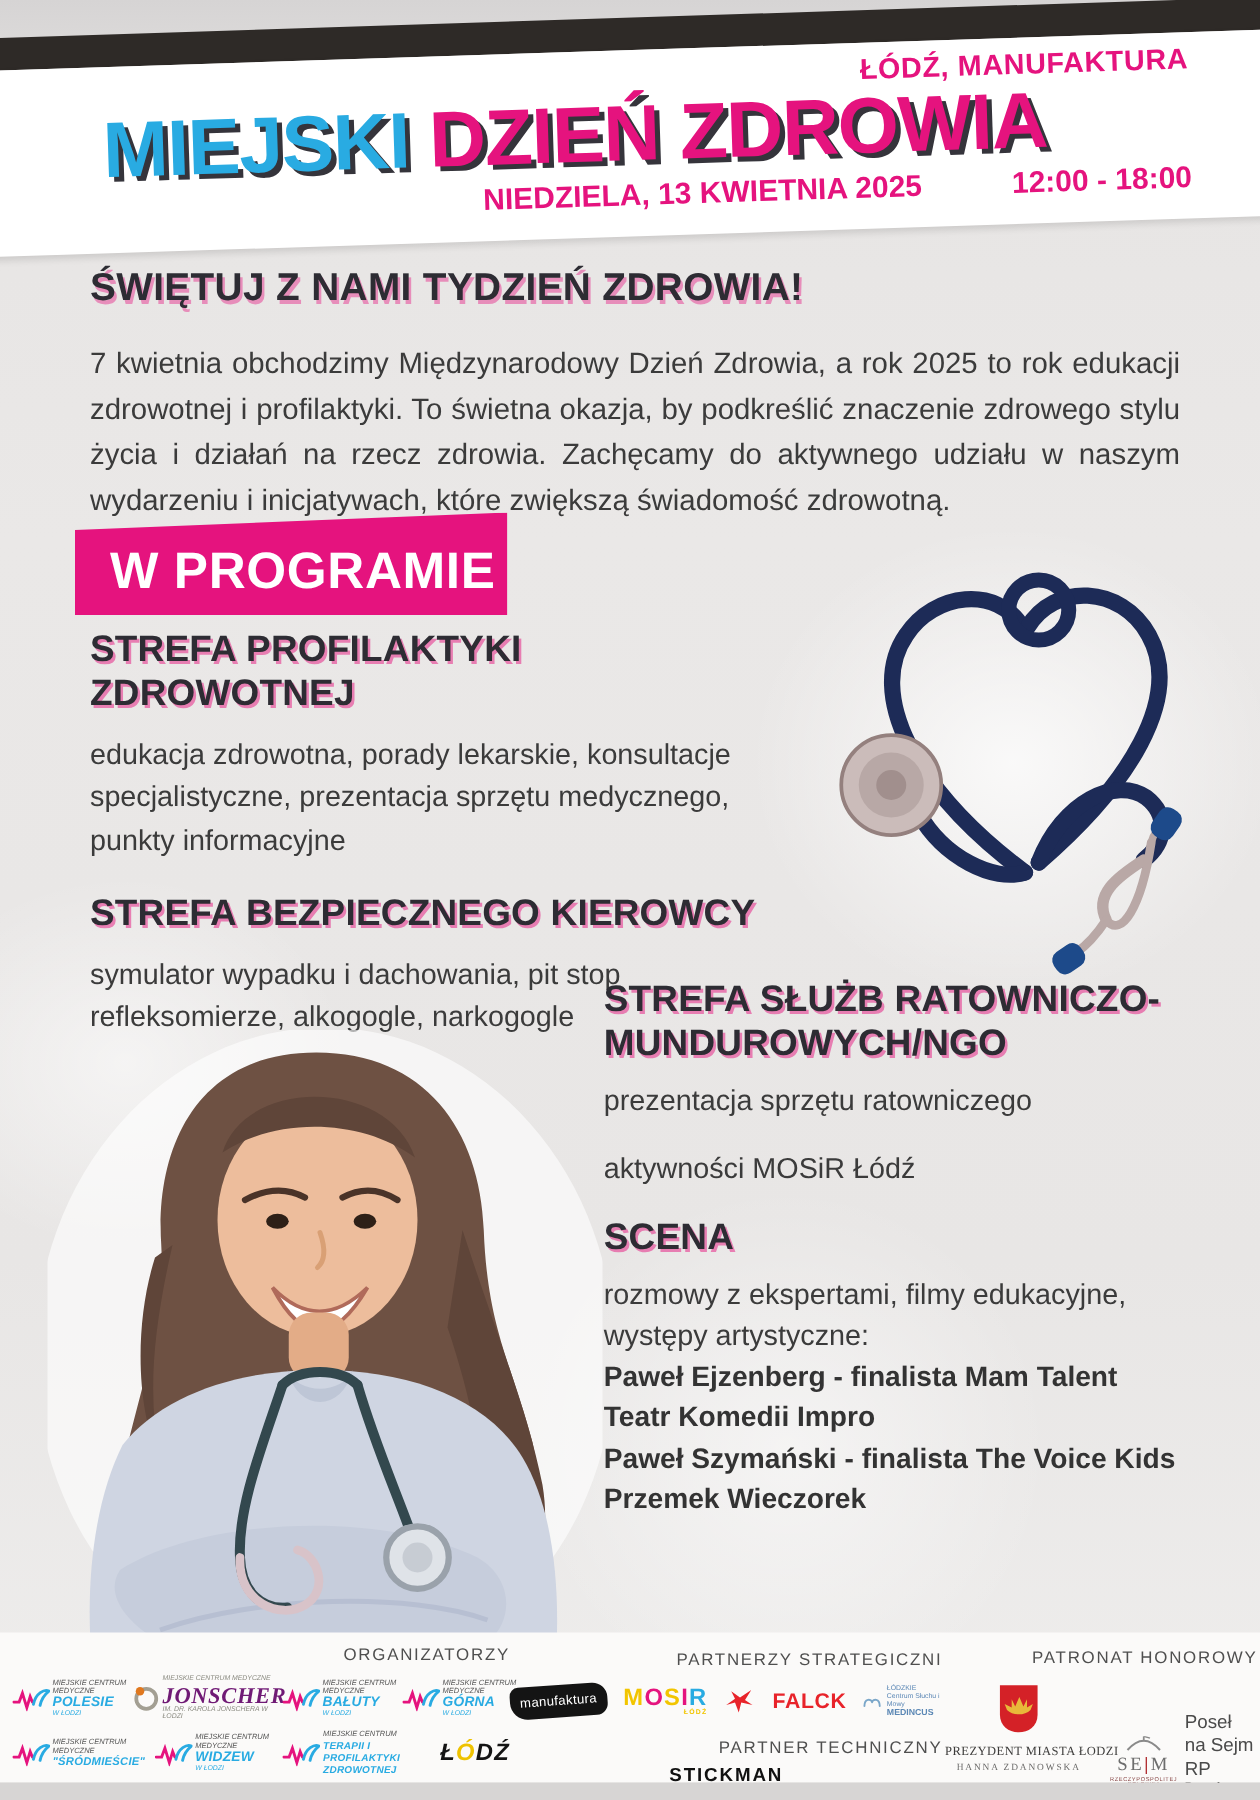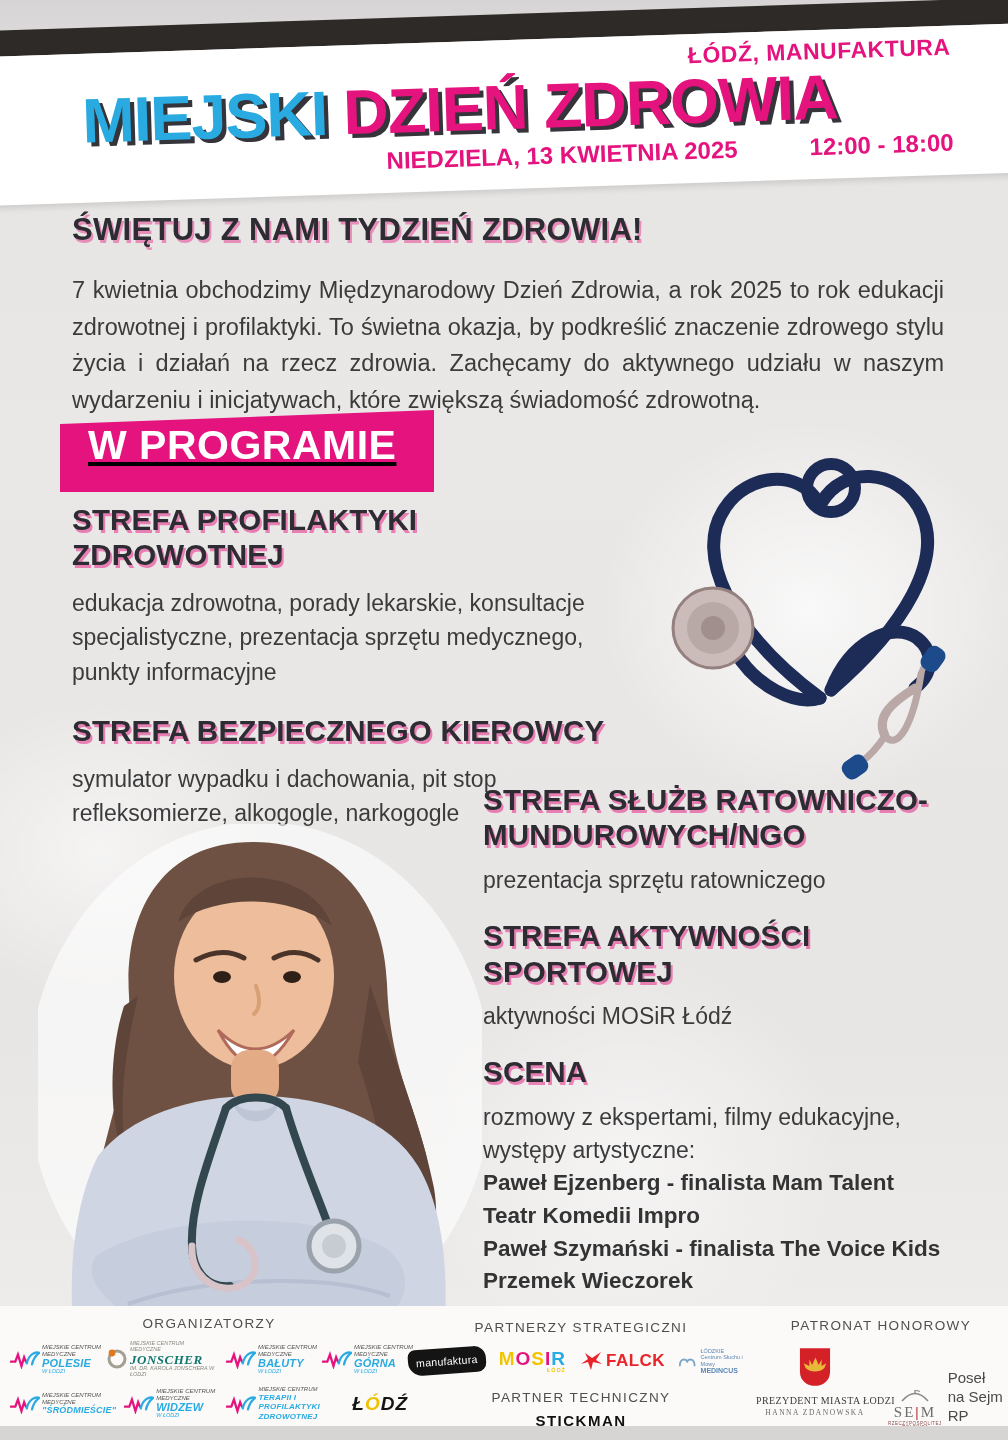--- a/index.html
+++ b/index.html
@@ -27,23 +27,23 @@
   .t-pink{color:var(--pink);}
   .sub-line{display:flex;justify-content:flex-end;gap:72px;font-size:24px;font-weight:bold;color:var(--pink);margin-top:2px;}
 
   
   .intro{position:absolute;left:72px;top:212px;width:872px;}
   .intro h2{font-size:31px;font-weight:bold;color:var(--dark);letter-spacing:.3px;
             text-shadow:2px 3px 0 rgba(229,19,126,.42);}
   .intro p{margin-top:24px;font-size:23.5px;line-height:1.56;color:var(--body);text-align:justify;}
 
   
-  .program-banner{position:absolute;left:60px;top:410px;width:374px;height:82px;background:var(--pink);
+  .program-banner{position:absolute;left:60px;top:410px;width:346px;height:82px;background:var(--pink);
                   clip-path:polygon(0 17%,100% 0,100% 100%,0 100%);
-                  display:flex;align-items:center;padding:0 0 12px 28px;text-decoration:underline;}
+                  display:flex;align-items:flex-end;padding:0 0 12px 28px;}
   .program-banner span{color:#fff;font-size:41px;font-weight:bold;letter-spacing:.5px;}
 
   
   .h-strefa{font-size:29.5px;font-weight:bold;color:var(--dark);letter-spacing:.2px;line-height:1.2;
             text-shadow:2px 2.5px 0 rgba(229,19,126,.5);}
   .sec-desc{font-size:23px;line-height:1.5;color:var(--body);}
   .col-left{position:absolute;left:72px;top:502px;width:560px;}
   .col-left .sec-desc{margin:13px 0 24px;}
   .col-right{position:absolute;left:483px;top:782px;width:492px;}
   .col-right .sec-desc{margin:11px 0 21px;line-height:1.45;}
@@ -51,47 +51,47 @@
   .performers div{font-size:22.5px;font-weight:bold;color:#333;line-height:1.45;}
   .scena-body{margin-top:11px;}
   .scena-body .sec-desc{margin:0 0 0;line-height:1.45;}
 
   
   .steth{position:absolute;left:635px;top:406px;width:348px;height:378px;}
   .doctor{position:absolute;left:38px;top:824px;width:444px;height:500px;}
 
   
   .footer{position:absolute;left:0;top:1306px;width:1008px;height:120px;background:#fbfaf9;}
-  .f-label{font-size:13.5px;color:#4f4f4f;letter-spacing:1.4px;text-align:center;}
+  .f-label{font-size:13.5px;color:#4f4f4f;letter-spacing:1.4px;text-align:right;}
   .grp-org{position:absolute;left:10px;top:10px;width:398px;}
   .org-rows{margin-top:10px;display:flex;flex-direction:column;gap:8px;}
   .org-row{display:flex;gap:10px;align-items:center;}
   .org-logo{display:flex;align-items:center;gap:2px;min-width:86px;}
   .ekg{width:30px;height:20px;flex:0 0 auto;}
   .org-text{line-height:1.05;font-style:italic;}
   .org-pre{font-size:6px;color:#555;width:62px;line-height:1.15;}
   .org-name{font-size:11px;font-weight:bold;color:var(--blue);letter-spacing:.2px;}
   .org-sub{font-size:5.5px;color:var(--blue);}
   .org-name.two-line{font-size:8px;width:86px;line-height:1.2;}
   .jon-icon{width:22px;height:22px;flex:0 0 auto;}
-  .jon-name{font-family:"Liberation Serif",serif;font-size:13px;font-weight:bold;color:#0f766e;letter-spacing:.5px;}
+  .jon-name{font-family:"Liberation Serif",serif;font-size:18px;font-weight:bold;color:#701a75;letter-spacing:.5px;}
   .jon-pre,.jon-sub{font-size:5.5px;color:#8a8a80;}
   .lodz-logo{font-size:19px;font-weight:bold;font-style:italic;letter-spacing:1px;}
   .lodz-logo .lL,.lodz-logo .lD,.lodz-logo .lZ{color:#141414;}
   .lodz-logo .lO{color:#eec200;}
 
   .grp-part{position:absolute;left:408px;top:14px;width:346px;text-align:center;}
   .part-row{margin-top:13px;display:flex;justify-content:center;align-items:center;gap:13px;}
   .manu{background:#141414;color:#fff;font-size:10.5px;padding:7px 8px;border-radius:7px 12px 9px 14px;
         transform:rotate(-4deg);letter-spacing:.3px;}
   .mosir{font-size:19px;font-weight:bold;letter-spacing:1px;line-height:.9;}
   .mosir .m1{color:#f2c500;}.mosir .m2{color:var(--pink);}.mosir .m3{color:#f2c500;}
   .mosir .m4{color:var(--pink);}.mosir .m5{color:var(--blue);}
   .mosir-sub{font-size:5.5px;color:#f2c500;font-weight:bold;text-align:right;letter-spacing:1px;}
-  .falck{display:flex;align-items:center;gap:3px;justify-content:flex-end;}
+  .falck{display:flex;align-items:center;gap:15px;justify-content:flex-end;}
   .falck-txt{font-size:17px;font-weight:bold;color:#e8232a;letter-spacing:.5px;}
   .medincus{display:flex;align-items:center;gap:4px;}
   .med-text{text-align:left;line-height:1.15;color:#5b87b5;}
   .med-l1{font-size:5.5px;}.med-l2{font-size:5.5px;}.med-l3{font-size:7px;font-weight:bold;}
   .tech-label{margin-top:15px;}
   .stickman{margin-top:7px;font-size:15px;font-weight:bold;color:#111;letter-spacing:1.5px;}
 
   .grp-hon{position:absolute;left:756px;top:12px;width:250px;}
   .hon-row{margin-top:14px;display:flex;align-items:flex-start;gap:14px;}
   .city-block{width:118px;text-align:center;}
@@ -162,21 +162,20 @@
   <div class="col-left">
     <h3 class="h-strefa">STREFA PROFILAKTYKI ZDROWOTNEJ</h3>
     <p class="sec-desc">edukacja zdrowotna, porady lekarskie, konsultacje specjalistyczne, prezentacja sprzętu medycznego, punkty informacyjne</p>
     <h3 class="h-strefa">STREFA BEZPIECZNEGO KIEROWCY</h3>
     <p class="sec-desc">symulator wypadku i dachowania, pit stop refleksomierze, alkogogle, narkogogle</p>
   </div>
 
   <div class="col-right">
     <h3 class="h-strefa">STREFA SŁUŻB RATOWNICZO-MUNDUROWYCH/NGO</h3>
     <p class="sec-desc">prezentacja sprzętu ratowniczego</p>
-    <h3 class="h-strefa hw-narrow">STREFA AKTYWNOŚCI SPORTOWEJ</h3>
     <p class="sec-desc">aktywności MOSiR Łódź</p>
     <h3 class="h-strefa">SCENA</h3>
     <div class="scena-body">
       <p class="sec-desc">rozmowy z ekspertami, filmy edukacyjne, występy artystyczne:</p>
       <div class="performers">
         <div>Paweł Ejzenberg - finalista Mam Talent</div>
         <div>Teatr Komedii Impro</div>
         <div>Paweł Szymański - finalista The Voice Kids</div>
         <div>Przemek Wieczorek</div>
       </div>

